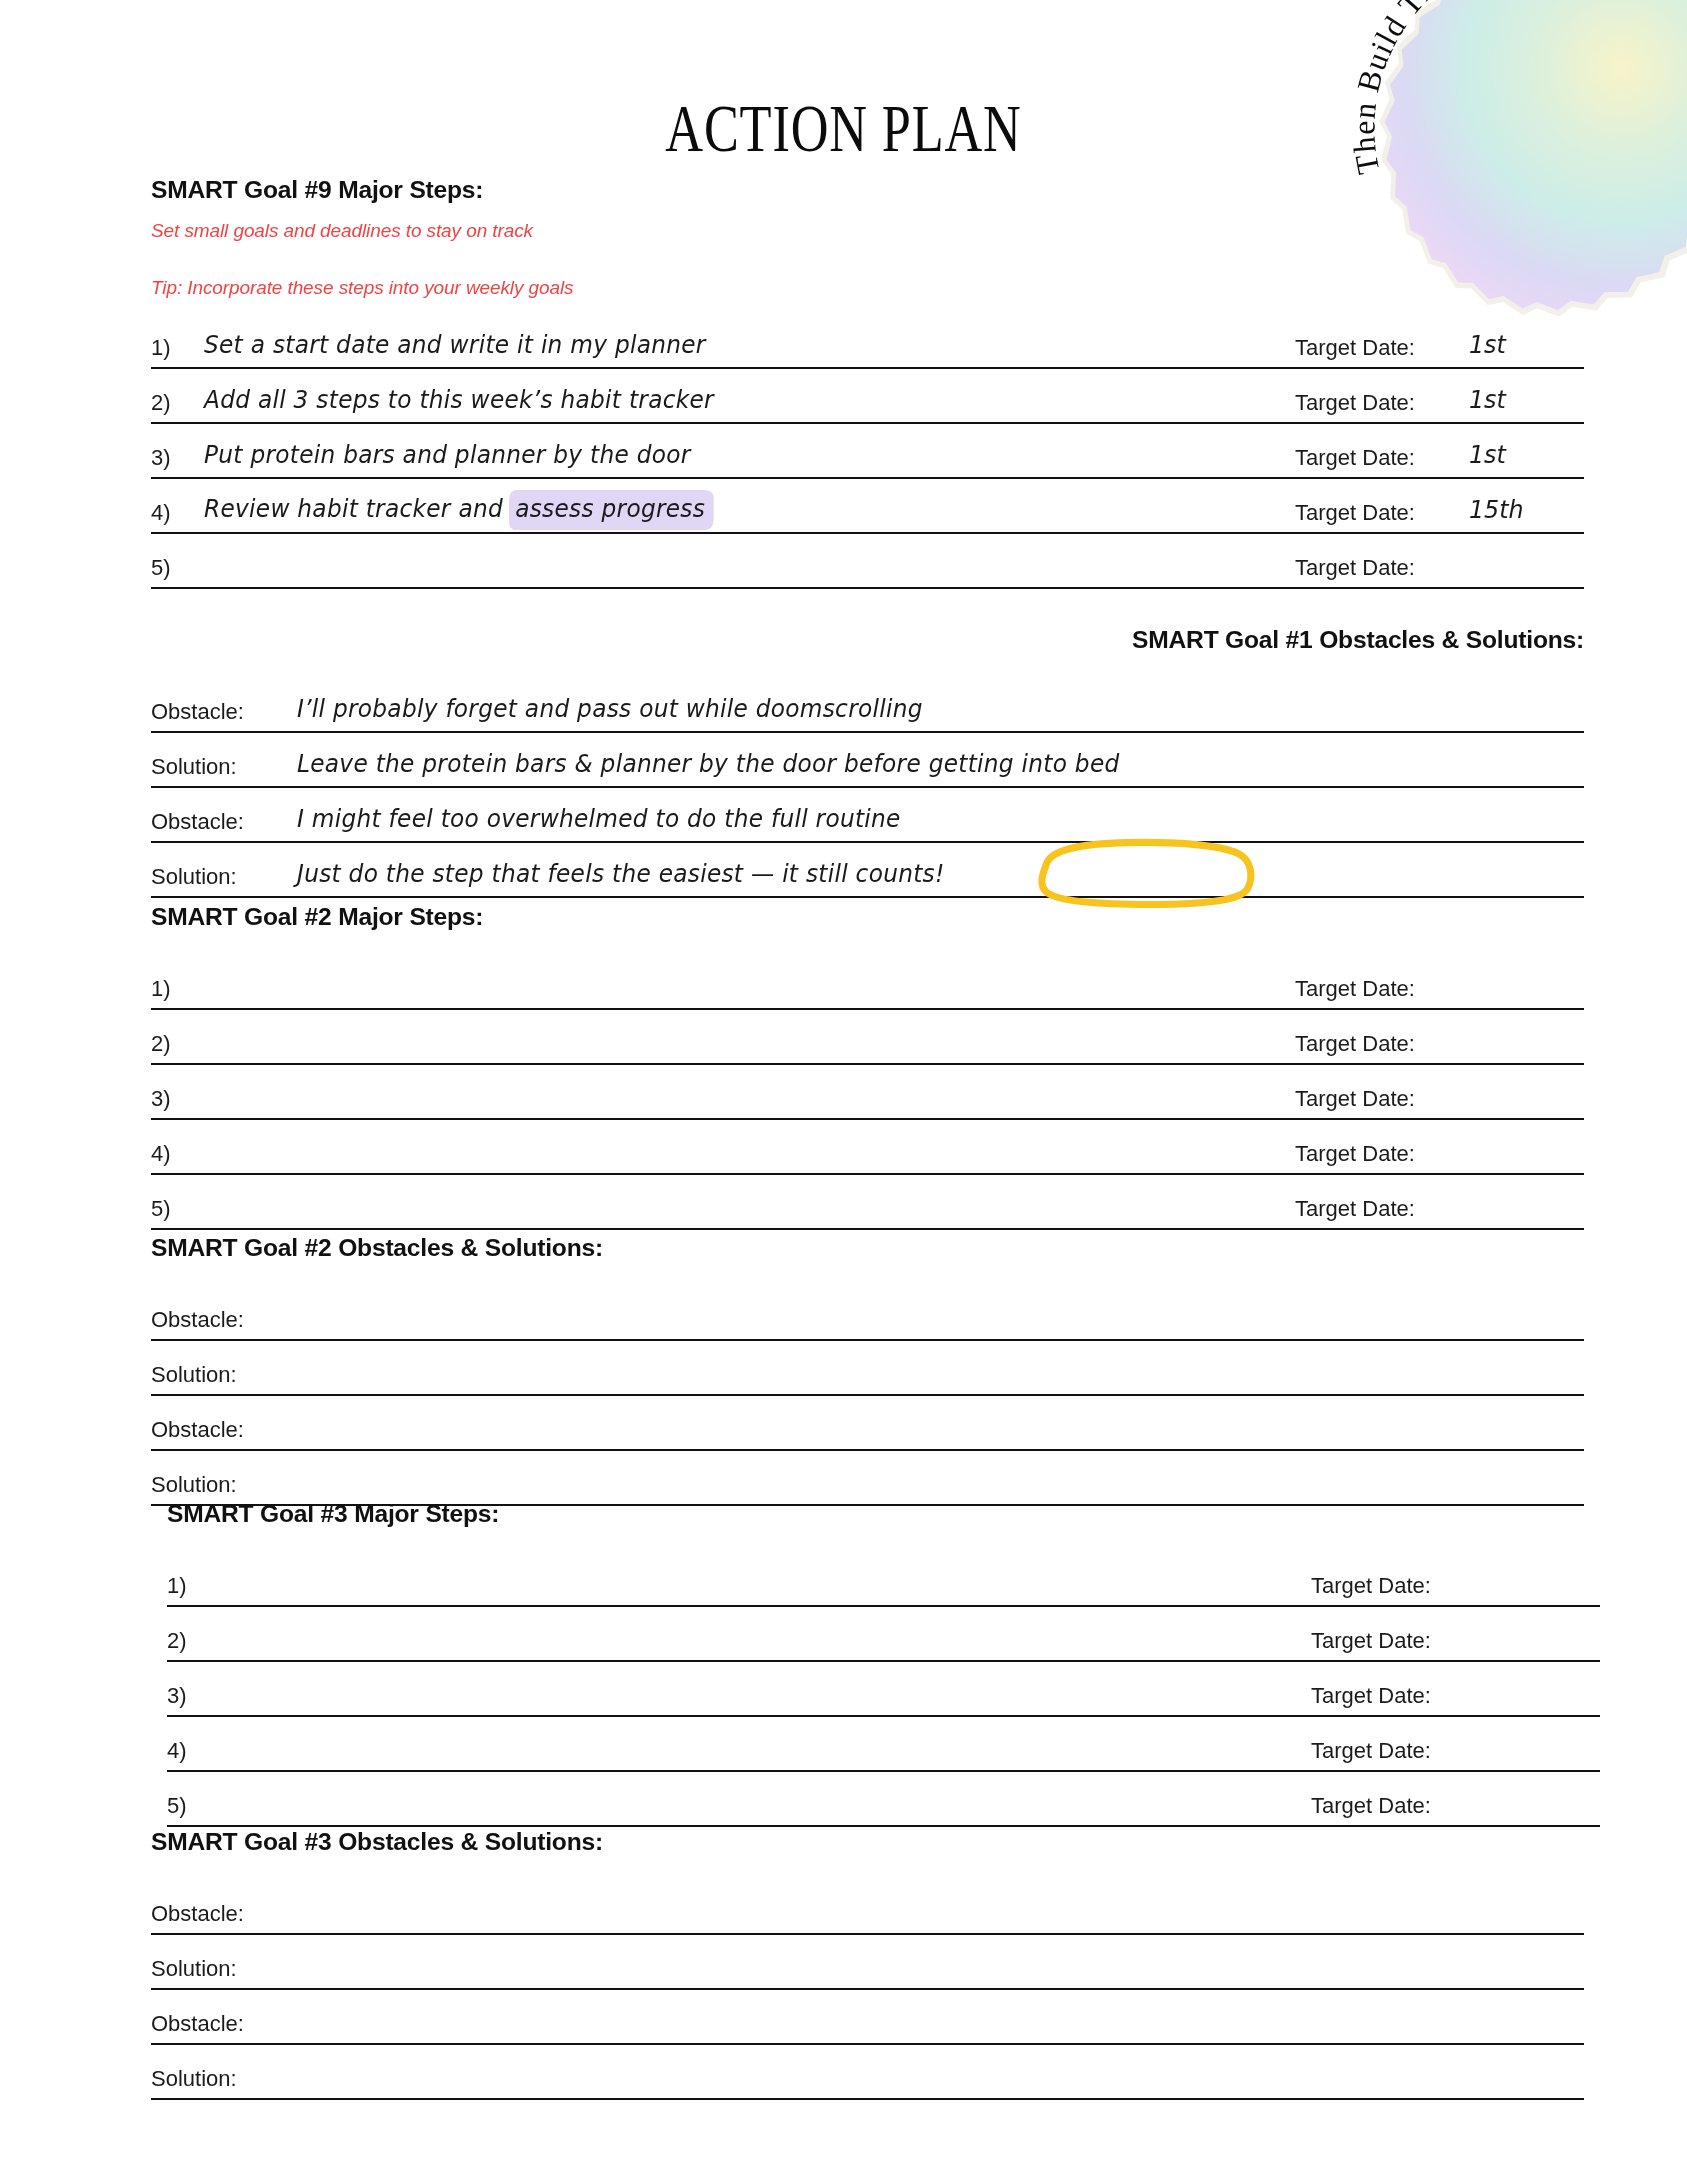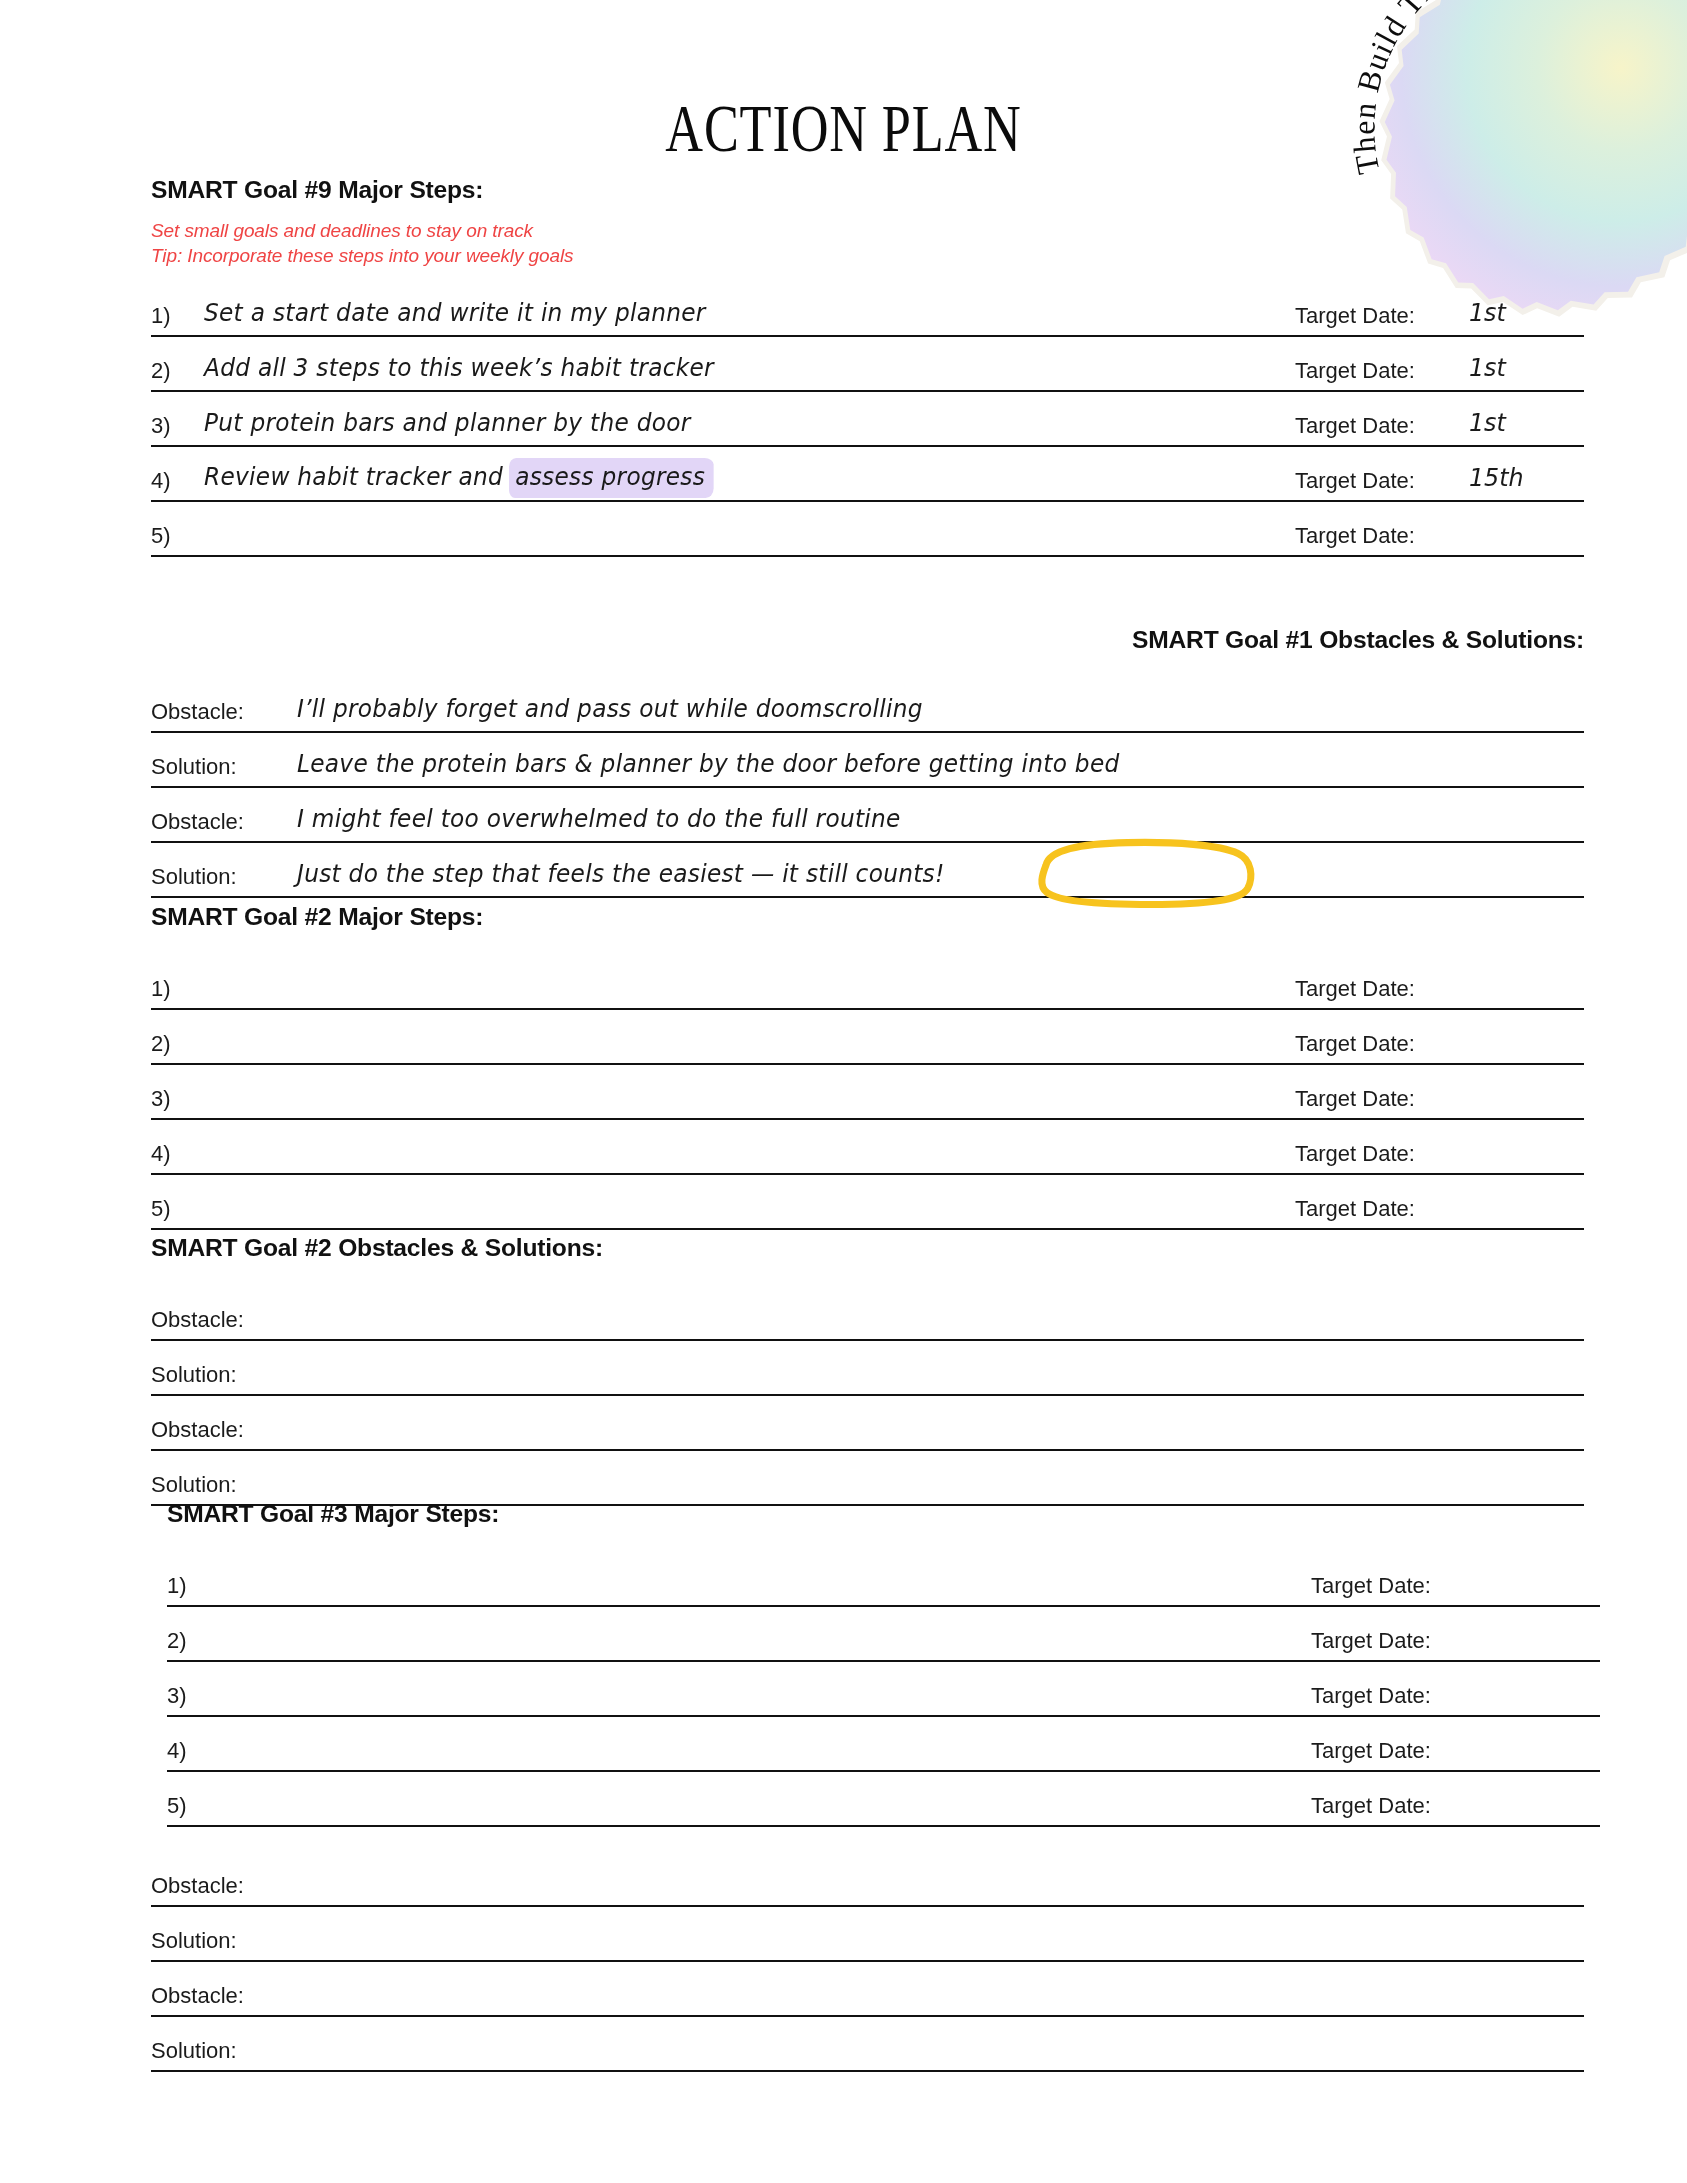--- a/index.html
+++ b/index.html
@@ -155,21 +155,21 @@
   </div>
 
   <div class="doc-title">ACTION PLAN</div>
 
   <div class="content">
     <div id="sections-root">
         <div style="position: absolute; left: 0px; width: 1433px; top: 176px;">
           <div class="section-head">SMART Goal #9 Major Steps:</div>
           <div style="margin-top: 14px;">
             <div class="tip-line" style="line-height: 25px;">Set small goals and deadlines to stay on track</div>
-            <div class="tip-line" style="line-height: 25px;">Tip: Incorporate these steps into your weekly goals</div>
+            <div class="tip-line" style="line-height: 25px; margin-top: 32px;">Tip: Incorporate these steps into your weekly goals</div>
           </div>
           <div style="margin-top: 14px;">
             <div class="row step">
               <span class="row-num">1)</span>
               <span class="hand step-text">Set a start date and write it in my planner</span>
               <span class="target">
                 <span class="tlabel">Target Date:</span>
                 <span class="tvalue">1st</span>
               </span>
             </div>
@@ -312,20 +312,21 @@
             </div>
             <div class="row step">
               <span class="row-num">5)</span>
               <span class="target">
                 <span class="tlabel">Target Date:</span>
               </span>
             </div>
           </div>
         </div>
         <div style="position: absolute; left: 0px; width: 1433px; top: 1828px;">
+          <div class="section-head">SMART Goal #3 Obstacles &amp; Solutions:</div>
           <div style="margin-top: 24px;">
             <div class="row obsol">
               <span class="row-label">Obstacle:</span>
             </div>
             <div class="row obsol">
               <span class="row-label">Solution:</span>
             </div>
             <div class="row obsol">
               <span class="row-label">Obstacle:</span>
             </div>

